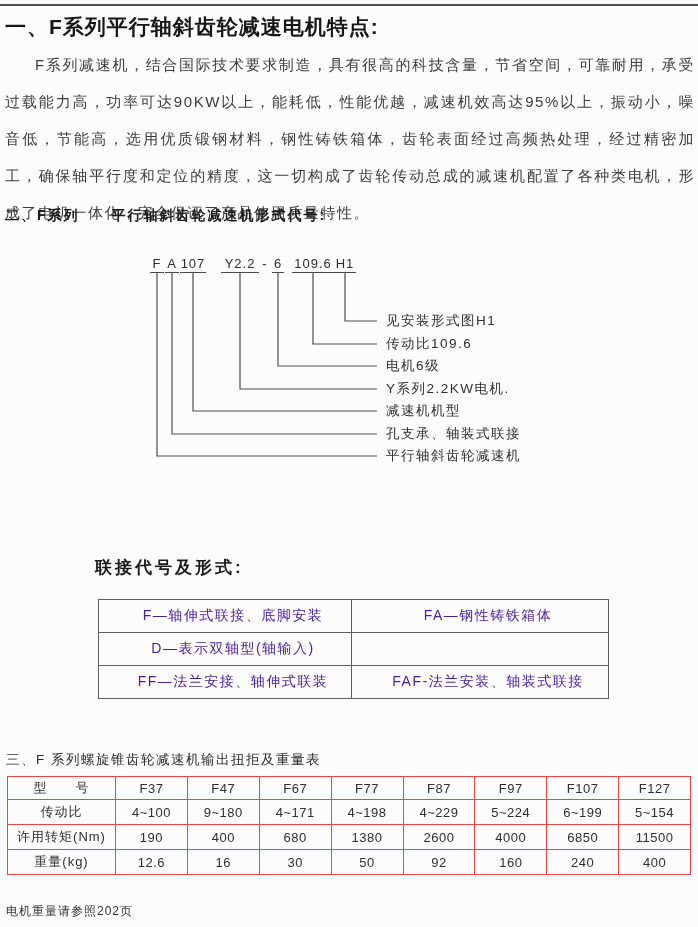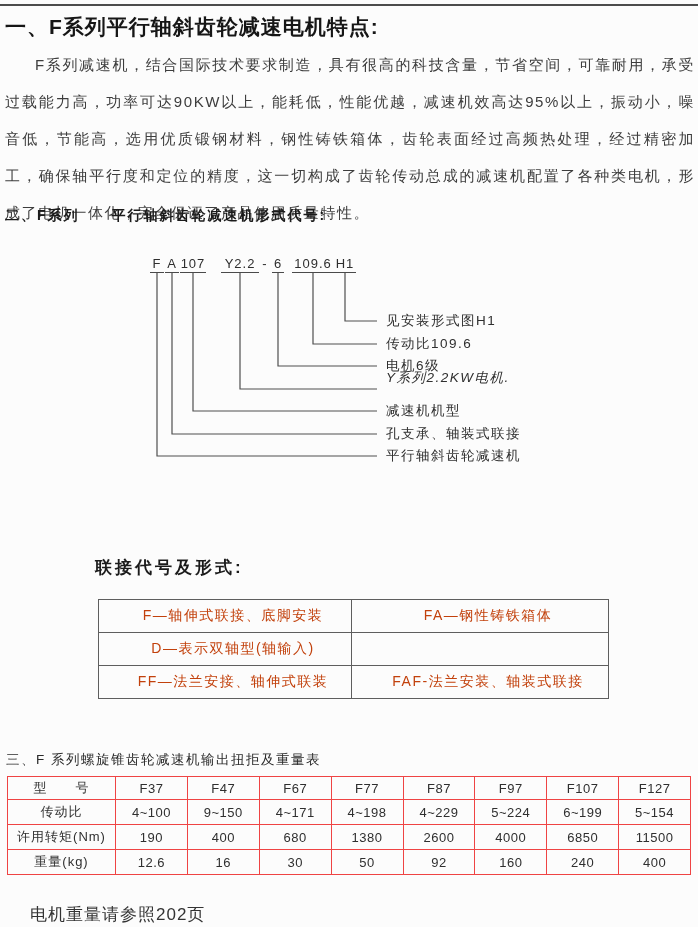--- a/index.html
+++ b/index.html
@@ -42,21 +42,21 @@
   .h3 {
     position:absolute; top:556px; left:95px;
     font-size:17px; font-weight:bold; color:#1b1b1b; letter-spacing:3px;
   }
   .conn-table {
     position:absolute; top:599px; left:98px; width:511px;
     border-collapse:collapse; table-layout:fixed;
   }
   .conn-table td {
     border:1px solid #5e5e5e; height:33px; text-align:center; vertical-align:middle;
-    font-size:14px; color:#c2410c; letter-spacing:1.5px;padding-left:16px;
+    font-size:14px; color:#4c1d95; letter-spacing:1.5px;padding-left:16px;
   }
   .conn-table td.c1 { width:253px; }
 
   
   .h4 {
     position:absolute; top:751px; left:6px;
     font-size:13.5px; color:#2a2a2a; letter-spacing:1.5px;
   }
   .spec-table {
     position:absolute; top:776px; left:7px; width:684px;
@@ -65,21 +65,21 @@
   .spec-table th, .spec-table td {
     border:1px solid #ef4444; text-align:center; vertical-align:middle;
     font-size:13px; color:#2f2f2f; font-weight:normal; letter-spacing:0.5px;
   }
   .spec-table th { height:23px; }
   .spec-table td { height:25px; }
   .spec-table .rowlab { width:108px; letter-spacing:1px; }
 
   .footer-note {
     position:absolute; top:903px; left:6px;
-    font-size:17px; color:#333; letter-spacing:1px;margin-left:24px;
+    font-size:12px; color:#333; letter-spacing:1px;
   }
 </style>
 </head>
 <body>
 
 <div class="page">
   <div class="top-rule"></div>
 
   <div class="h1">一、F系列平行轴斜齿轮减速电机特点:</div>
   <div class="para">F系列减速机，结合国际技术要求制造，具有很高的科技含量，节省空间，可靠耐用，承受过载能力高，功率可达90KW以上，能耗低，性能优越，减速机效高达95%以上，振动小，噪音低，节能高，选用优质锻钢材料，钢性铸铁箱体，齿轮表面经过高频热处理，经过精密加工，确保轴平行度和定位的精度，这一切构成了齿轮传动总成的减速机配置了各种类电机，形成了电机一体化，完全保证了产品使用质量特性。</div>
@@ -104,21 +104,21 @@
         <polyline points="240,0 240,116 377,116"></polyline>
         <polyline points="193,0 193,138 377,138"></polyline>
         <polyline points="172,0 172,161 377,161"></polyline>
         <polyline points="157,0 157,183 377,183"></polyline>
       </g>
     </svg>
 
     <span class="dgm-label" style="top:56px;">见安装形式图H1</span>
     <span class="dgm-label" style="top:79px;">传动比109.6</span>
     <span class="dgm-label" style="top:101px;">电机6级</span>
-    <span class="dgm-label" style="top:113px;font-style:italic;">Y系列2.2KW电机.</span>
+    <span class="dgm-label" style="top:124px;">Y系列2.2KW电机.</span>
     <span class="dgm-label" style="top:146px;">减速机机型</span>
     <span class="dgm-label" style="top:169px;">孔支承、轴装式联接</span>
     <span class="dgm-label" style="top:191px;">平行轴斜齿轮减速机</span>
   </div>
 
   <div class="h3">联接代号及形式:</div>
 
   <table class="conn-table">
     <tbody>
       <tr>
@@ -147,21 +147,21 @@
         <th>F67</th>
         <th>F77</th>
         <th>F87</th>
         <th>F97</th>
         <th>F107</th>
         <th>F127</th>
       </tr>
       <tr>
         <td class="rowlab">传动比</td>
         <td>4~100</td>
-        <td>9~150</td>
+        <td>9~180</td>
         <td>4~171</td>
         <td>4~198</td>
         <td>4~229</td>
         <td>5~224</td>
         <td>6~199</td>
         <td>5~154</td>
       </tr>
       <tr>
         <td class="rowlab">许用转矩(Nm)</td>
         <td>190</td>

